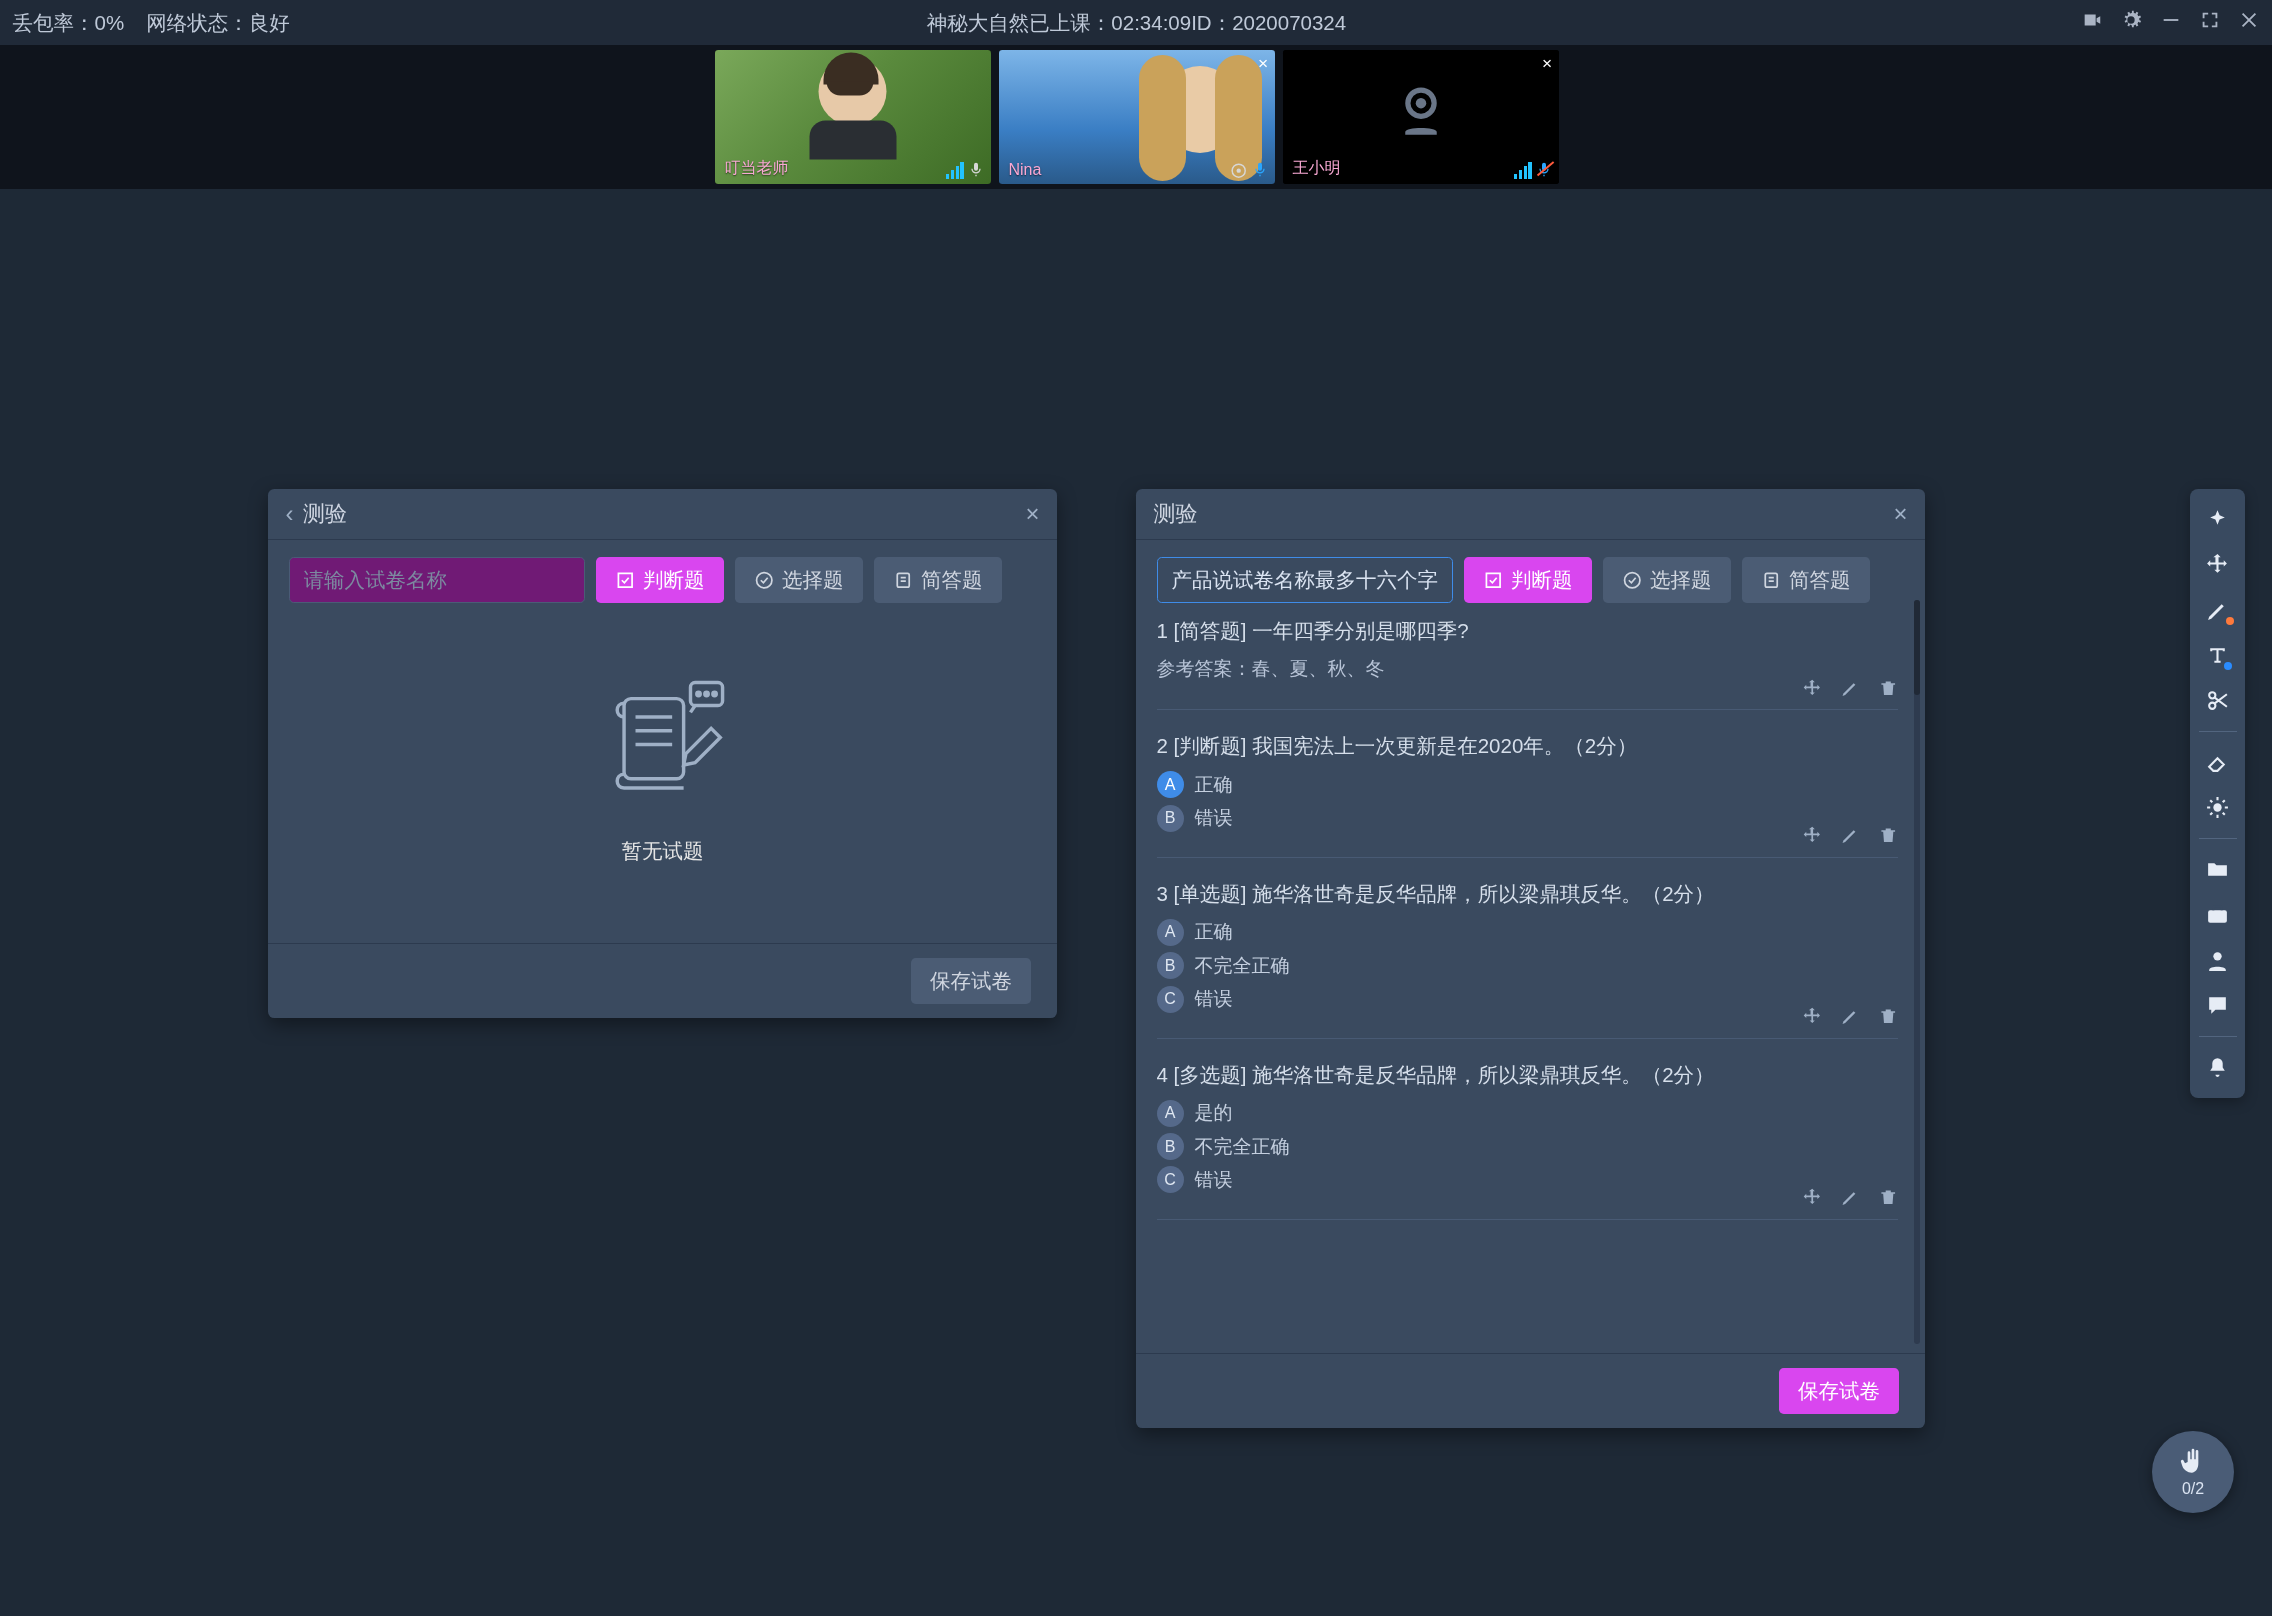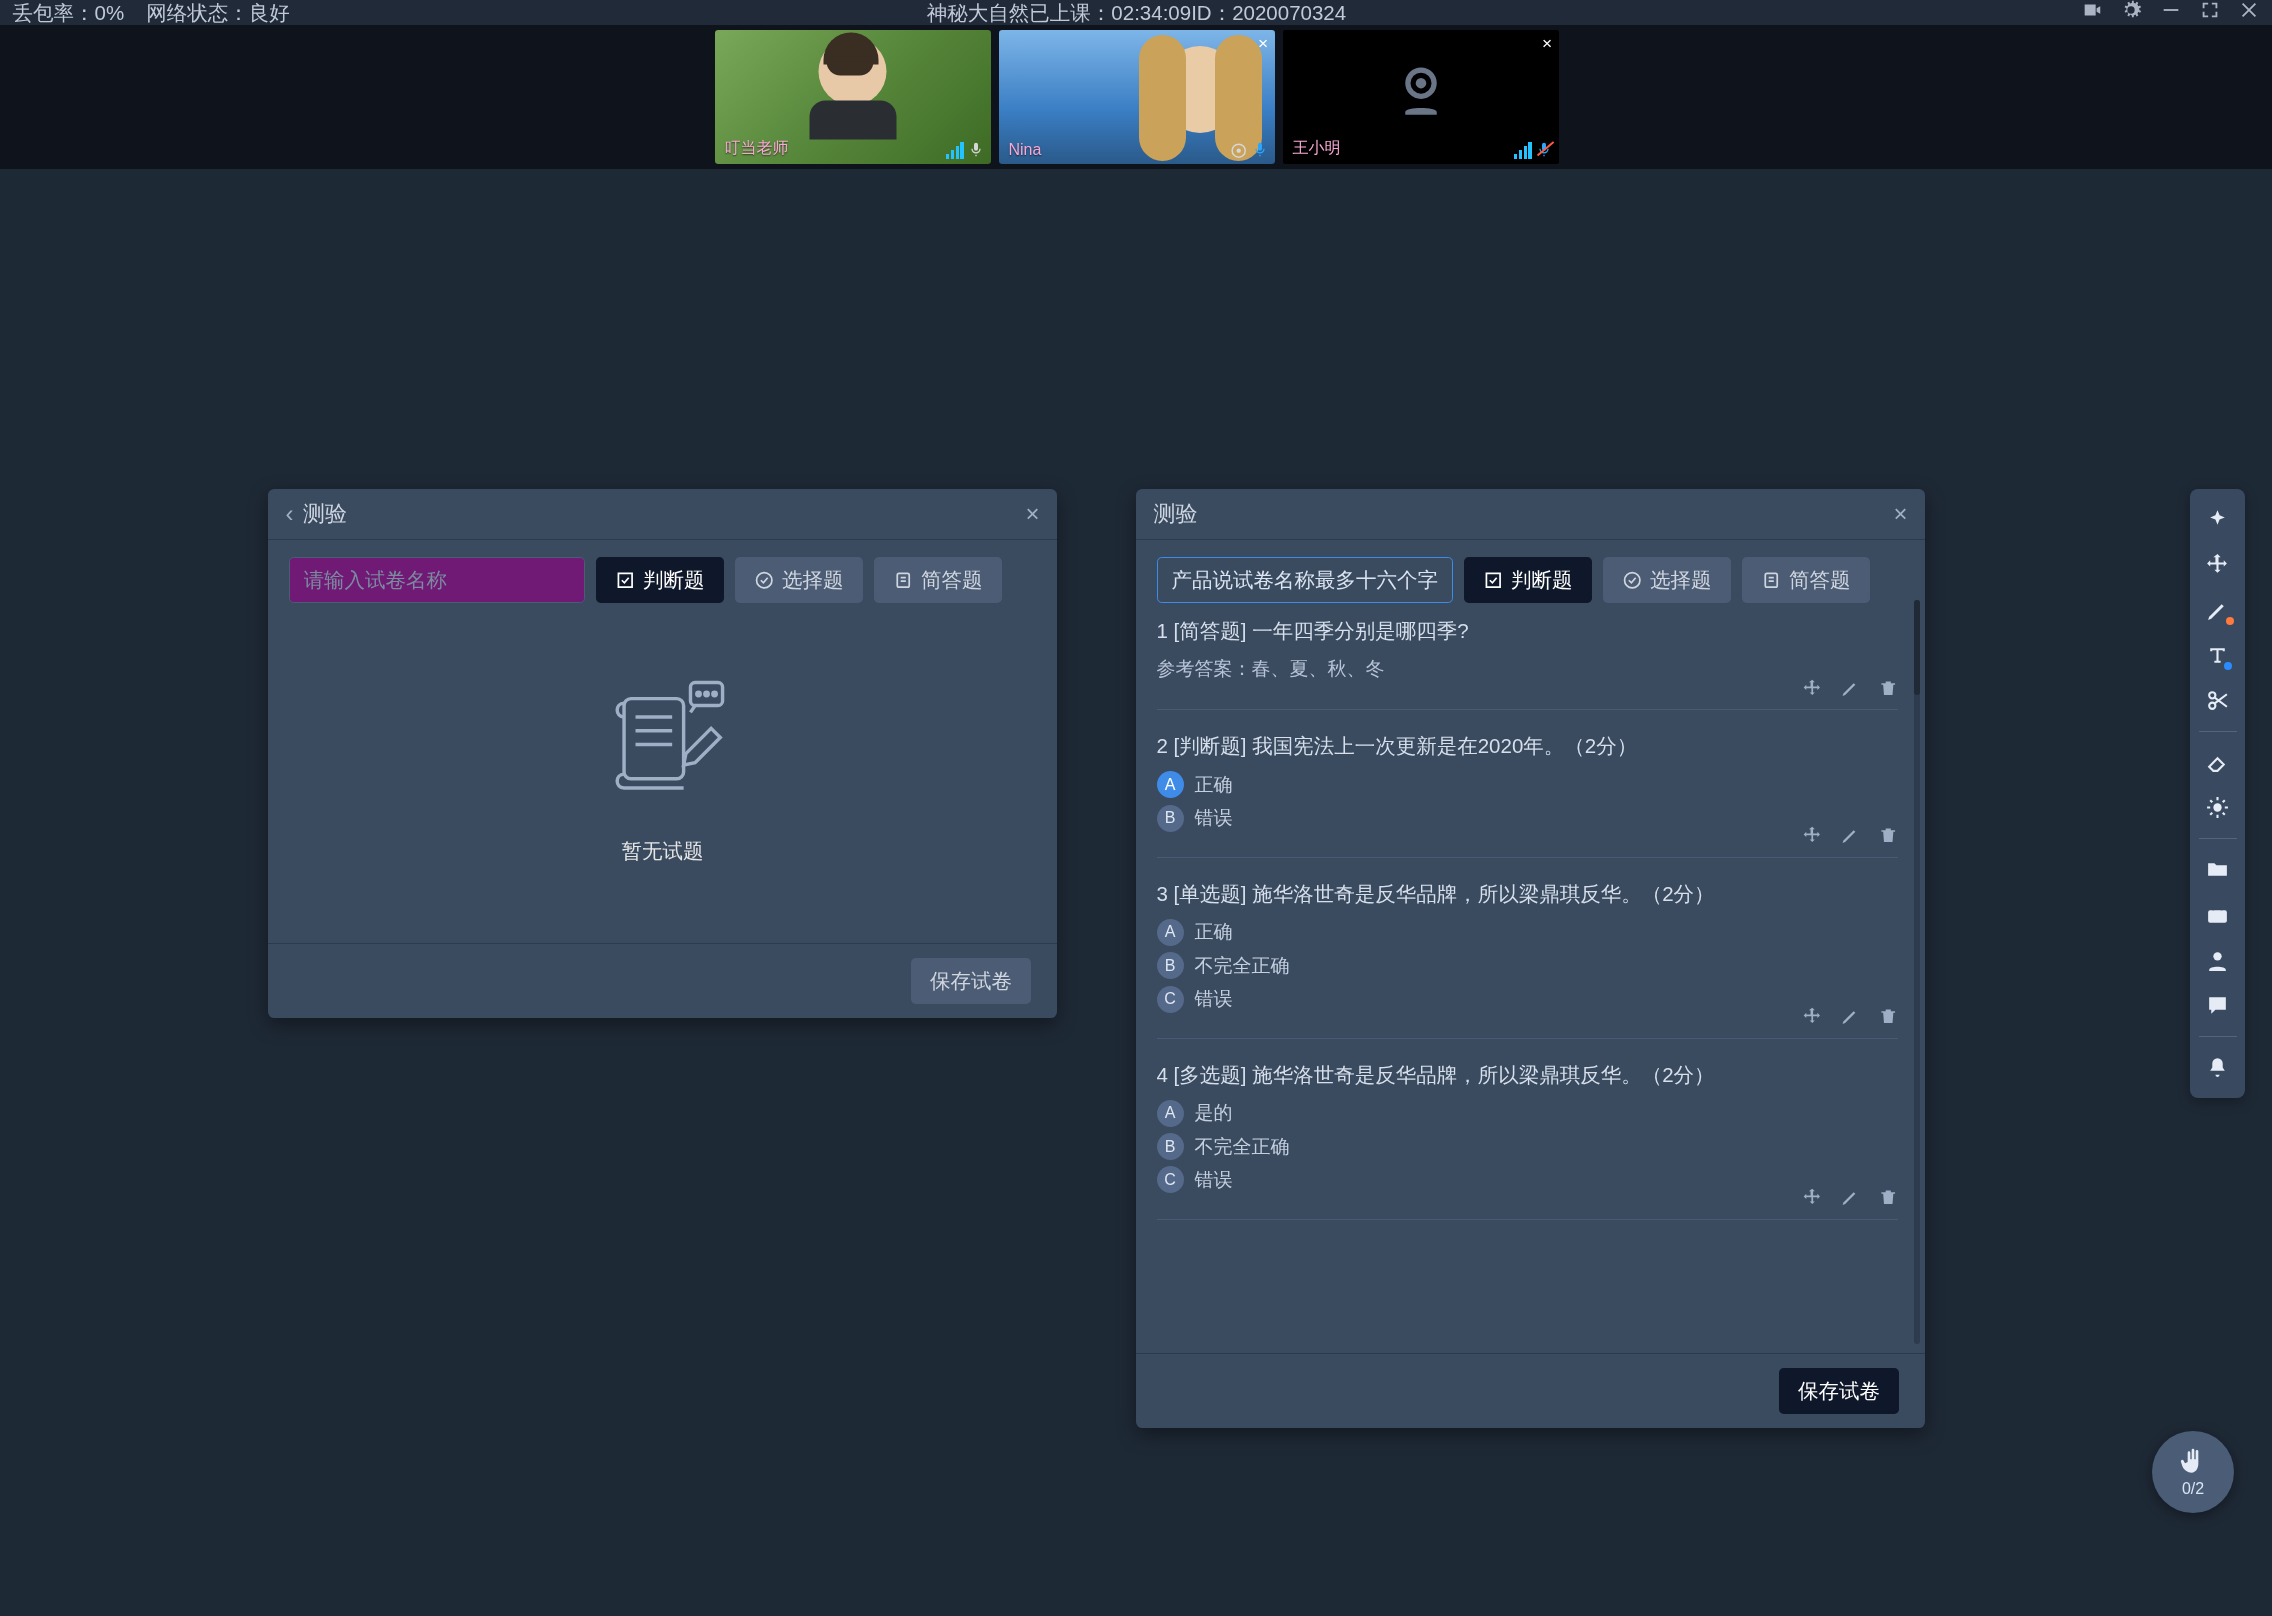--- a/index.html
+++ b/index.html
@@ -9,21 +9,21 @@
   background: #1e2936;
   font-family: -apple-system, "PingFang SC", "Microsoft YaHei", sans-serif;
   color: #d0d6e0;
   position: relative;
   overflow: hidden;
   transform-origin: top left;
 }
 
 
 .topbar {
-  height: 25px;
+  height: 45px;
   background: #202a38;
   display: flex;
   align-items: center;
   padding: 0 12.6px;
   font-size: 20.5px;
   color: #bfc9d8;
   position: relative;
 }
 .topbar .left { display: flex; gap: 22px; }
 .topbar .center {
@@ -130,21 +130,21 @@
   border-radius: 4.7px;
   display: inline-flex;
   align-items: center;
   gap: 8px;
   font-size: 20.5px;
   cursor: pointer;
   border: none;
   color: #d0d6e0;
   background: #4b5c74;
 }
-.btn.primary { background: #0f172a; color:#fff; }
+.btn.primary { background: #d946ef; color:#fff; }
 .btn svg { width:20.5px; height:20.5px; fill:currentColor; }
 
 .empty-area{
   display:flex;flex-direction:column;align-items:center;justify-content:center;
   flex:1; gap:33px; color:#e5e5e5;
 }
 .empty-area svg{ width:142px;height:126px; stroke:#9fb0c6; fill:none; stroke-width:3;}
 .empty-area .txt{ font-size:20.5px; }
 
 .panel-footer{

